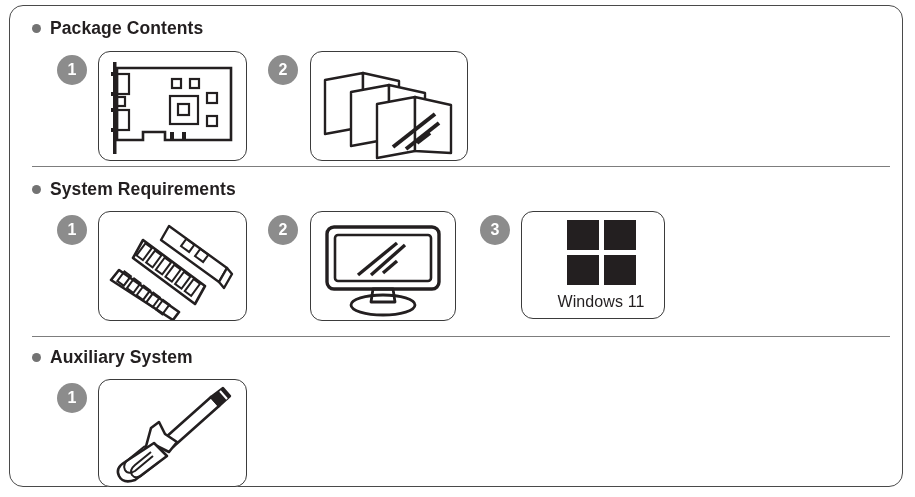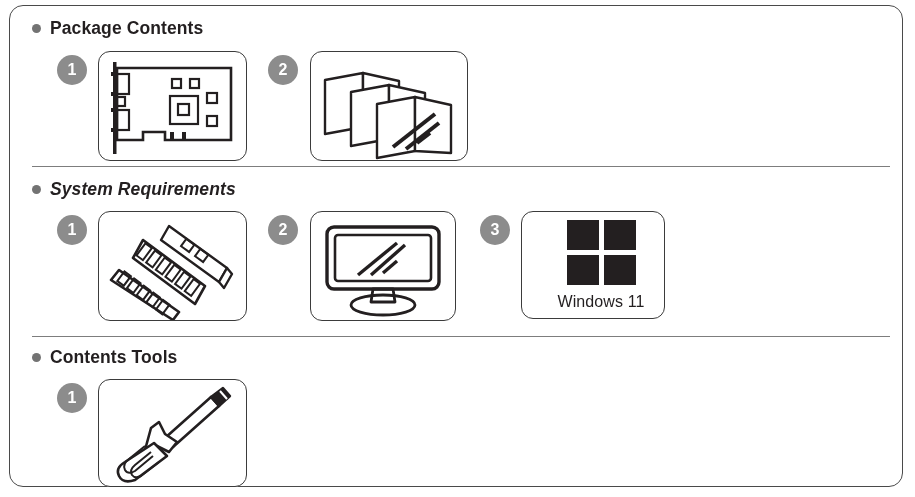--- a/index.html
+++ b/index.html
@@ -58,21 +58,21 @@
   
   .heading {
     position: absolute;
     left: 22px;
     display: flex;
     align-items: center;
     gap: 9px;
     white-space: nowrap;
   }
   .section-1 .heading { top: 14px; }
-  .section-2 .heading { top: 15px; font-style: italic; }
+  .section-2 .heading { top: 15px; }
   .section-3 .heading { top: 13px; }
 
   .bullet {
     width: 9px;
     height: 9px;
     border-radius: 50%;
     background: #737373;
     flex: none;
   }
   .heading-text {
@@ -298,21 +298,21 @@
           <div class="win-label">Windows 11</div>
         </div>
       </div>
     </div>
 
     <div class="section section-3">
       <div class="divider"></div>
 
       <div class="heading">
         <span class="bullet"></span>
-        <span class="heading-text">Contents Tools</span>
+        <span class="heading-text">Auxiliary System</span>
       </div>
 
       <div class="item">
         <div class="badge" style="left:47px; top:47px;">1</div>
         <div class="tile" style="left:88px; top:43px; width:149px; height:108px;">
           <svg width="147" height="106" viewBox="0 0 147 106">
 
             <path d="M66 58 L112 17 L120 26 L74 67 Z" fill="#ffffff" stroke="#231f20" stroke-width="2.6" stroke-linejoin="round"></path>
 
             <path d="M112 17 L124 8 L131 16 L120 26 Z" fill="#231f20" stroke="#231f20" stroke-width="2.4" stroke-linejoin="round"></path>

